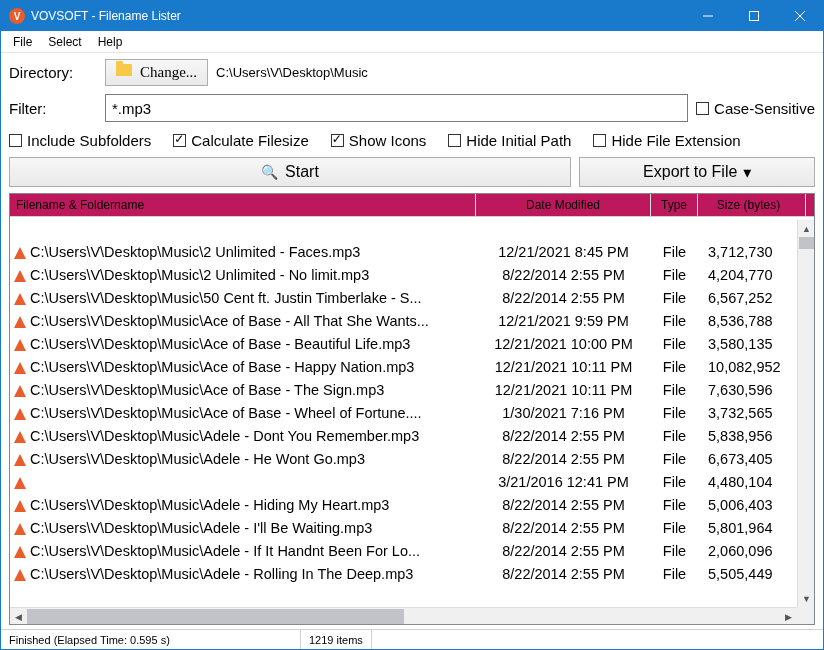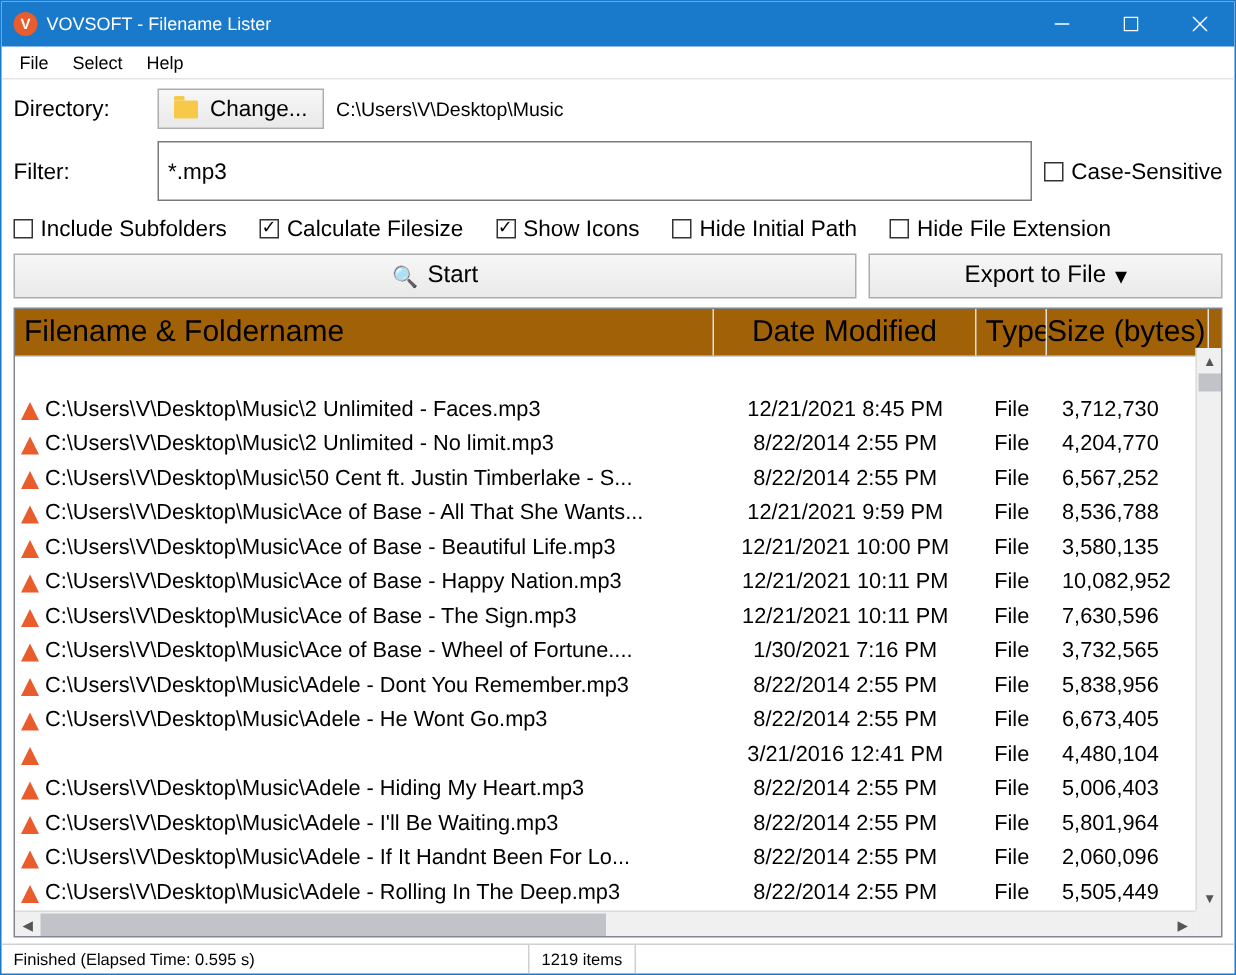--- a/index.html
+++ b/index.html
@@ -76,40 +76,40 @@
 }
 .check.checked .box::after {
   content: "✓"; position: absolute; left: 0px; top: -3px; font-size: 12px;
 }
 .changebtn {
   background: linear-gradient(#f7f7f7, #e9e9e9);
   border: 1px solid #adadad;
   padding: 4px 10px;
   font-size: 15px;
   cursor: pointer;
-  display: inline-flex; align-items: center; gap: 8px;
+  display: inline-flex; gap: 8px; font-family: Liberation Serif, serif;
 }
 .foldericon {
   width: 16px; height: 12px;
   background: #f7c948;
   border-radius: 1px;
   position: relative;
   display: inline-block;
 }
 .foldericon::before {
   content:""; position:absolute; top:-3px; left:0; width:7px; height:3px;
   background:#f7c948; border-radius:1px 1px 0 0;
 }
 .directorypath { font-size: 13px; }
 .filterinput {
   flex: 1;
   border: 1px solid #7a7a7a;
   padding: 4px 6px;
   font-size: 15px;
-  height: 40px;
+  height: 28px;
 }
 .checkrow { display: flex; gap: 22px; padding: 2px 0 4px 0; flex-wrap: nowrap; }
 .checkrow .check { font-size: 15px; }
 
 .buttonrow { display: flex; gap: 8px; padding: 0 8px 6px 8px; }
 .bigbtn {
   flex: 1;
   background: linear-gradient(#f7f7f7, #e9e9e9);
   border: 1px solid #adadad;
   height: 30px;
@@ -124,23 +124,23 @@
   flex: 1;
   margin: 0 8px 4px 8px;
   border: 1px solid #828790;
   overflow: hidden;
   display: flex;
   flex-direction: column;
   position: relative;
 }
 .listheader {
   display: flex;
-  background: #a16207;
+  background: #be185d;
   border-bottom: 1px solid #d0d0d0;
-  font-size: 20px;
+  font-size: 12px;
 }
 .listheader .col {
   padding: 4px 6px;
   border-right: 1px solid #e0e0e0;
   white-space: nowrap;
   overflow: hidden;
 }
 .listbody { flex: 1; overflow: hidden; margin-top: 24px; }
 .listrow {
   display: flex;
@@ -189,21 +189,21 @@
   display: flex;
   font-size: 11px;
   align-items: center;
 }
 .statusbar .cell {
   padding: 0 8px;
   border-right: 1px solid #d0d0d0;
   height: 100%;
   display: flex; align-items: center;
 }
-.statusbar .cell:first-child { width: 352px; text-align: center; }
+.statusbar .cell:first-child { width: 300px; text-align: center; }
 </style>
 </head>
 <body>
 
 <div class="titlebar">
   <span class="appicon">V</span>
   <span class="title">VOVSOFT - Filename Lister</span>
   <div class="winbuttons">
     <div class="winbtn">
         <svg width="10" height="10">

